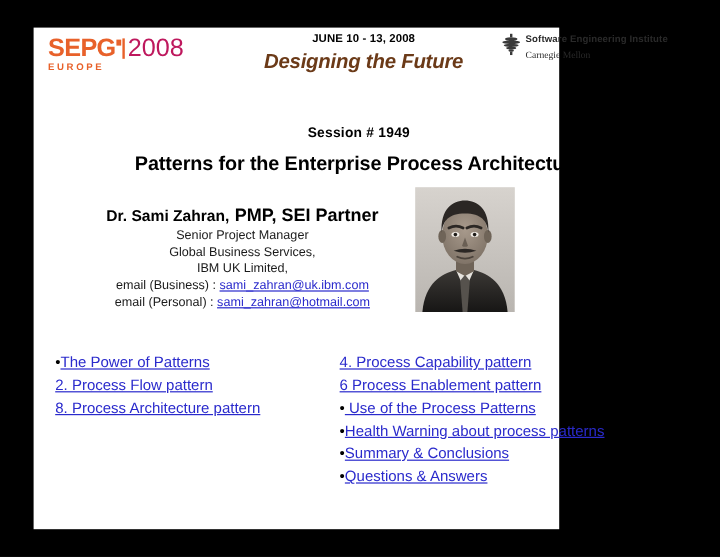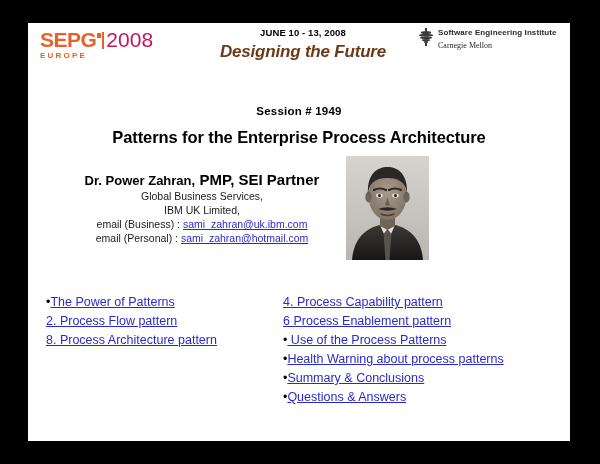--- a/index.html
+++ b/index.html
@@ -11,21 +11,21 @@
     width: 600px;
     height: 464px;
     overflow: hidden;
     font-family: "Liberation Sans", sans-serif;
   }
 
   #slide-frame {
     position: absolute;
     left: 28px;
     top: 23px;
-    width: 542px;
+    width: 438px;
     height: 418px;
     background: #ffffff;
   }
 
   
   .header {
     position: absolute;
     left: 0;
     top: 0;
     width: 542px;
@@ -285,23 +285,24 @@
     </div>
   </div>
 
   <div class="session-block">
     <div class="session-number">Session # 1949</div>
     <div class="session-title">Patterns for the Enterprise Process Architecture</div>
   </div>
 
   <div class="author-block">
     <div>
-      <span class="author-name">Dr. Power Zahran,</span>
+      <span class="author-name">Dr. Sami Zahran,</span>
       <span class="author-creds">PMP, SEI Partner</span>
     </div>
+    <div class="author-role">Senior Project Manager</div>
     <div class="author-role">Global Business Services,</div>
     <div class="author-role">IBM UK Limited,</div>
 
     <div class="email-line">
       <span>email (Business) :</span>
       <span class="email-link">sami_zahran@uk.ibm.com</span>
     </div>
     <div class="email-line">
       <span>email (Personal) :</span>
       <span class="email-link">sami_zahran@hotmail.com</span>

